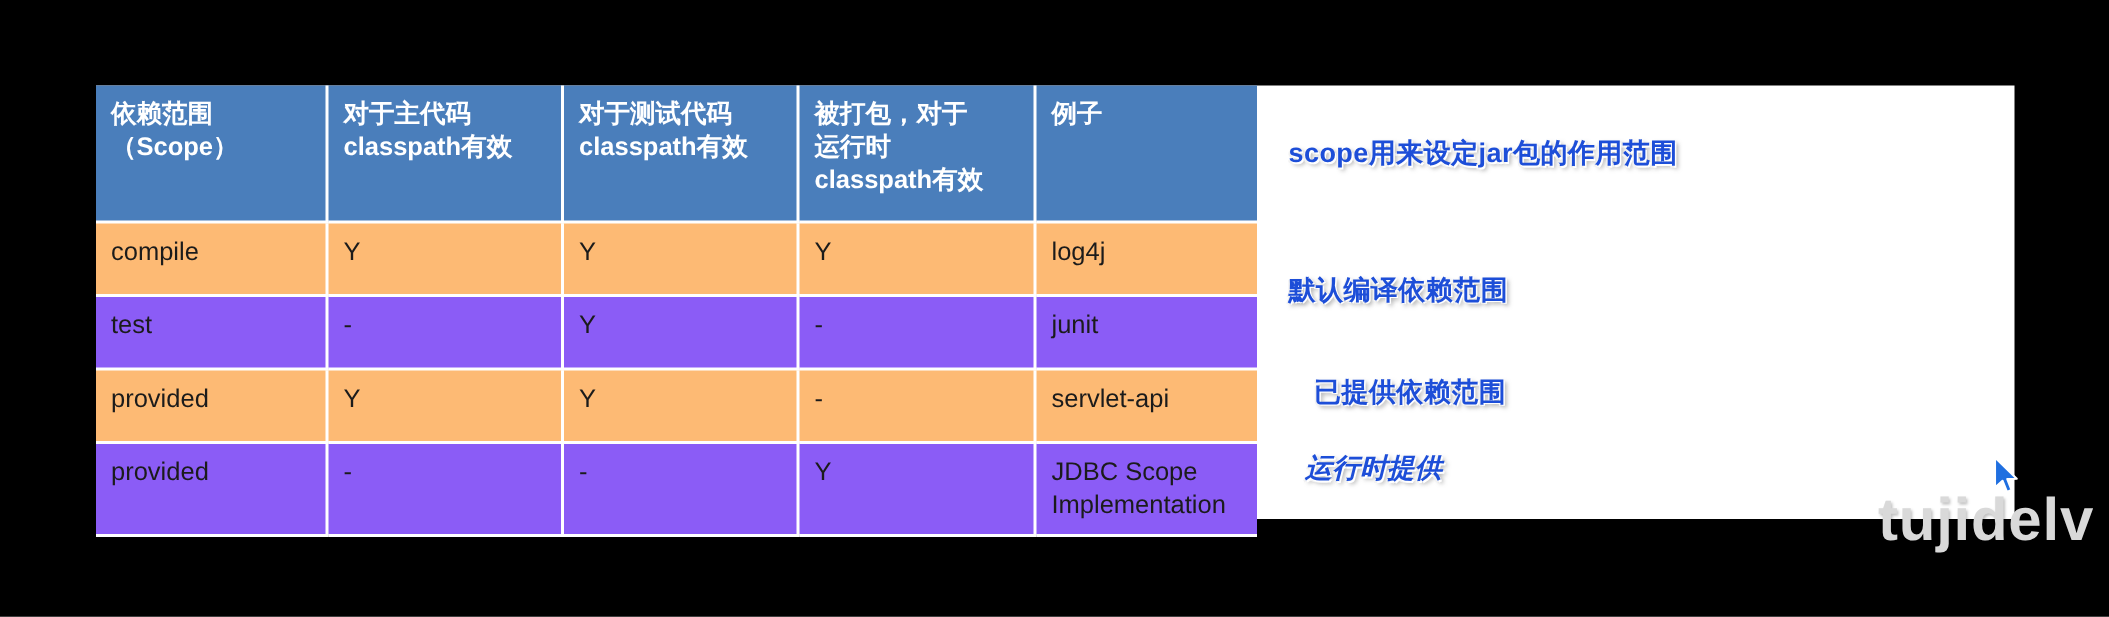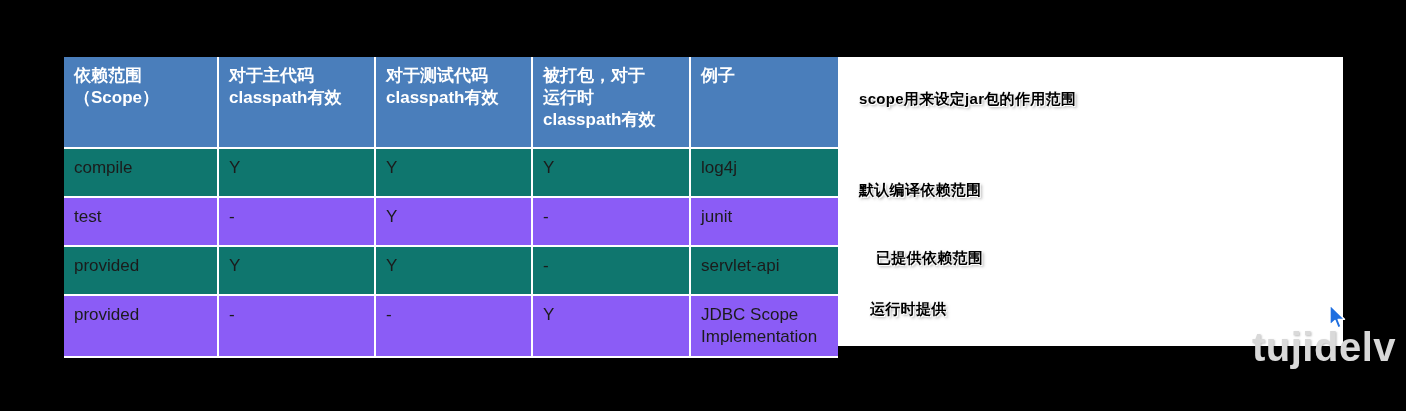--- a/index.html
+++ b/index.html
@@ -57,48 +57,48 @@
   }
   thead th .hdr-line { display: block; white-space: pre; }
 
   tbody td {
     color: #1b1b1b;
     font-weight: normal;
     font-size: 17px;
     line-height: 1.3;
     height: 31px;
   }
-  tbody tr.odd td { background: #0f766e; }
+  tbody tr.odd td { background: #fdba74; }
   tbody tr.even td { background: #8b5cf6; }
   tbody td .cell-line { display: block; }
 
   .col-scope  { width: 154px; }
   .col-main   { width: 157px; }
   .col-test   { width: 157px; }
   .col-pkg    { width: 158px; }
   .col-ex     { width: 148px; }
 
   
   .annot {
     position: absolute;
-    color: #000000;
+    color: #1d4ed8;
     font-weight: bold;
-    font-size: 15px;
+    font-size: 18px;
     white-space: nowrap;
     letter-spacing: 0.3px;
     text-shadow:
        1px 1px 0 #ffffff,
       -1px 1px 0 #f2f2f2,
        2px 2px 3px rgba(120,120,120,0.65);
   }
   #annot-0 { left: 795px; top: 33px; }
   #annot-1 { left: 795px; top: 96px; margin-top: 28px; }
   #annot-2 { left: 800px; top: 144px; }
   #annot-3 { left: 800px; top: 192px; margin-left: 12px; }
-  #annot-4 { left: 806px; top: 243px; }
+  #annot-4 { left: 806px; top: 243px; font-style: italic; }
 
   
   #watermark {
     position: absolute;
     left: 1236px;
     top: 325px;
     font-size: 40px;
     font-weight: bold;
     color: #d9d9d9;
     letter-spacing: 0.5px;

